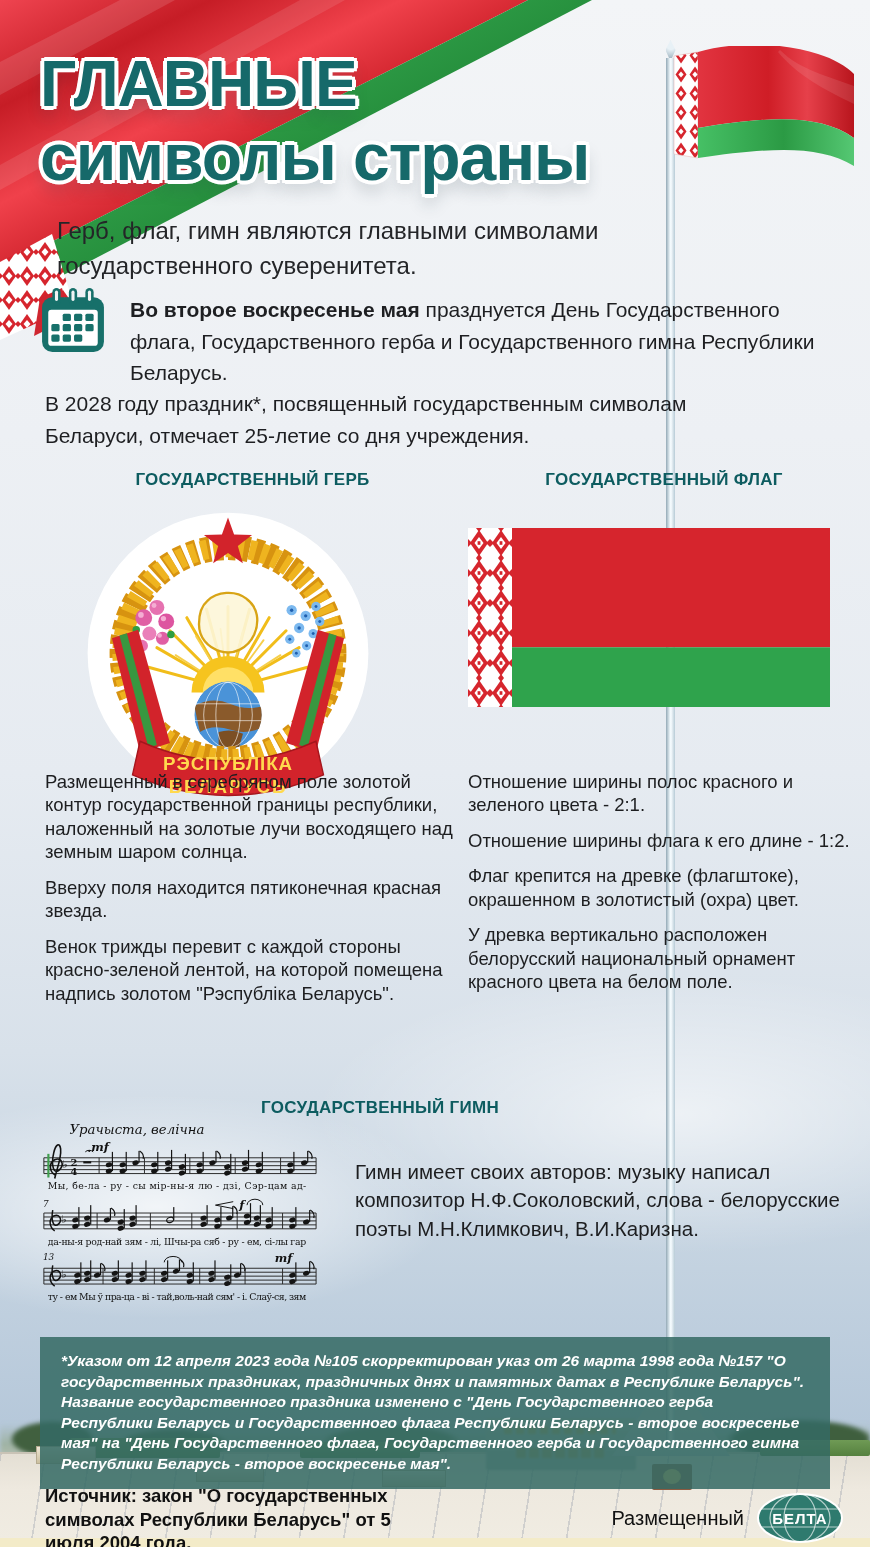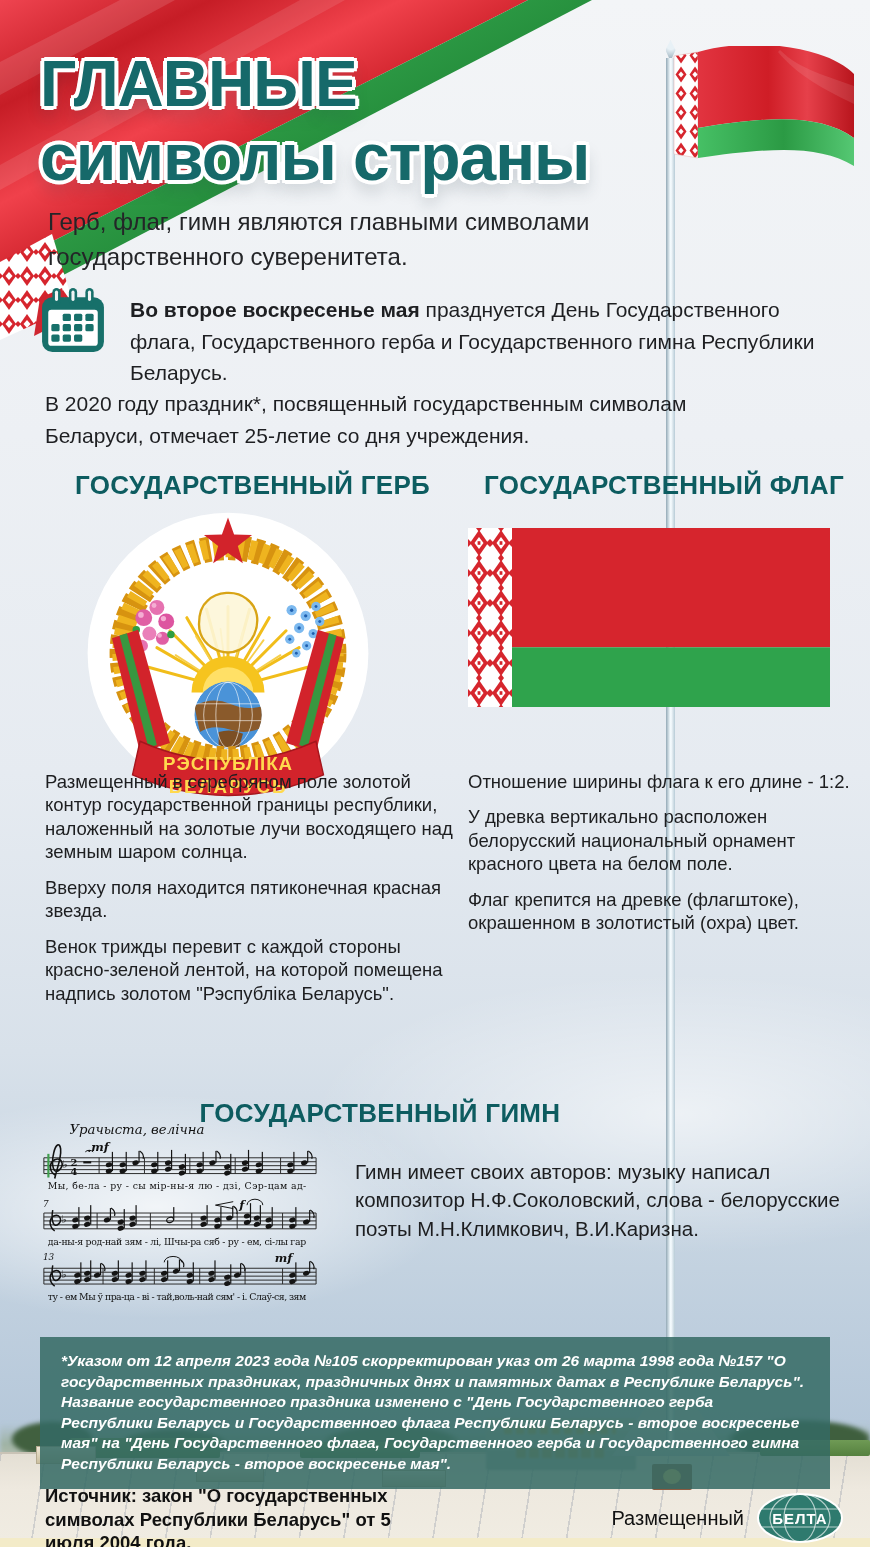--- a/index.html
+++ b/index.html
@@ -8,26 +8,26 @@
     background:
       radial-gradient(420px 160px at 18% 78%, rgba(255,255,255,.75), rgba(255,255,255,0) 70%),
       radial-gradient(520px 200px at 78% 72%, rgba(255,255,255,.6), rgba(255,255,255,0) 70%),
       linear-gradient(180deg,#f3f5f7 0%,#edf0f4 28%,#e6ebf1 50%,#d8e1ea 68%,#c3d2e0 82%,#b6c8da 92%,#aec2d6 100%);}
   .abs{position:absolute;}
   
   .title1,.title2{font-weight:800;color:#16696a;letter-spacing:-1px;line-height:1;margin:0;
     text-shadow:-3px -3px 0 #fff,3px -3px 0 #fff,-3px 3px 0 #fff,3px 3px 0 #fff,0 -4px 0 #fff,0 4px 0 #fff,-4px 0 0 #fff,4px 0 0 #fff,0 10px 16px rgba(40,60,70,.25);}
   .title1{left:40px;top:52px;font-size:64px;}
   .title2{left:40px;top:124px;font-size:66px;}
-  .intro{left:45px;top:202px;width:620px;font-size:24px;line-height:1.45;color:#242528;margin:3px;}
+  .intro{left:45px;top:202px;width:620px;font-size:24px;line-height:1.45;color:#242528;margin:12px;}
   .calrow{left:40px;top:288px;width:790px;display:flex;gap:24px;align-items:flex-start;}
   .calrow p{margin:6px 0 0 0;font-size:21px;line-height:1.5;color:#1e1f22;width:700px;}
   .note2023{left:45px;top:388px;width:740px;font-size:21px;line-height:1.5;margin:0;color:#1e1f22;}
   
-  .colhead{font-size:26px;font-weight:800;color:#0d5c60;letter-spacing:.3px;margin:0;text-align:center;}
+  .colhead{font-size:17px;font-weight:800;color:#0d5c60;letter-spacing:.3px;margin:0;text-align:center;}
   .emblem-head{left:45px;top:470px;width:415px;}
   .flag-head{left:468px;top:470px;width:392px;}
   .paras{font-size:18.5px;line-height:1.27;}
   .paras p{margin:0 0 12px 0;}
   .emblem-paras{left:45px;top:770px;width:424px;}
   .flag-paras{left:468px;top:770px;width:398px;}
   
   .anthem-head{left:0px;top:1098px;width:760px;}
   .anthem-paras{left:355px;top:1158px;width:508px;font-size:20.5px;line-height:1.38;}
   .anthem-paras p{margin:0 0 16px 0;}
@@ -179,21 +179,21 @@
           <rect x="33" y="35" width="8" height="7" rx="1.5"></rect>
           <rect x="44" y="35" width="8" height="7" rx="1.5"></rect>
         <rect x="11" y="45" width="8" height="7" rx="1.5"></rect>
           <rect x="22" y="45" width="8" height="7" rx="1.5"></rect>
           <rect x="33" y="45" width="8" height="7" rx="1.5"></rect>
       </g>
     </svg>
     <p><b>Во второе воскресенье мая</b><span> празднуется День Государственного флага, Государственного герба и Государственного гимна Республики Беларусь.</span></p>
   </div>
 
-  <p class="abs note2023" style="z-index:3">В 2020 году праздник*, посвященный государственным символам Беларуси, отмечает 25-летие со дня учреждения.</p>
+  <p class="abs note2023" style="z-index:3">В 2028 году праздник*, посвященный государственным символам Беларуси, отмечает 25-летие со дня учреждения.</p>
 
   <h3 class="abs colhead emblem-head" style="z-index:3">ГОСУДАРСТВЕННЫЙ ГЕРБ</h3>
   <svg class="abs" style="left:78px;top:496px;z-index:3" width="300" height="322" viewBox="0 0 320 344">
     <defs>
       <clipPath id="globeClip">
           <circle cx="160" cy="234" r="36"></circle>
         </clipPath>
     </defs>
     <circle cx="160" cy="168" r="150" fill="#ffffff"></circle>
 
@@ -311,23 +311,24 @@
         <path d="M7,0 L11,-0.01 M0,0" fill="none"></path>
         <path d="M11,0 L14,0 L11,4 L8,0 Z" fill="#d6252d"></path>
           <path d="M11,30 L8,30 L11,26 L14,30 Z" fill="#d6252d"></path>
       </pattern>
     </defs>
     <rect x="0" y="0" width="44" height="179" fill="url(#ornF)"></rect>
     <rect x="44" y="0" width="318" height="119.3" fill="#d6252d"></rect>
     <rect x="44" y="119.3" width="318" height="59.7" fill="#2fa34c"></rect>
   </svg>
   <div class="abs paras flag-paras" style="z-index:3">
+    <p>Отношение ширины полос красного и зеленого цвета - 2:1.</p>
     <p>Отношение ширины флага к его длине - 1:2.</p>
+    <p>Флаг крепится на древке (флагштоке), окрашенном в золотистый (охра) цвет.</p>
     <p>У древка вертикально расположен белорусский национальный орнамент красного цвета на белом поле.</p>
-    <p>Флаг крепится на древке (флагштоке), окрашенном в золотистый (охра) цвет.</p>
   </div>
 
   <h3 class="abs colhead anthem-head" style="z-index:3">ГОСУДАРСТВЕННЫЙ ГИМН</h3>
   <svg class="abs" style="left:34px;top:1118px;z-index:3" width="288" height="194" viewBox="0 0 292 196">
     <defs>
       <g id="nt">
           <ellipse cx="0" cy="0" rx="3.3" ry="2.4" transform="rotate(-18)" fill="#141414"></ellipse>
         <ellipse cx="0" cy="6.5" rx="3.3" ry="2.4" transform="rotate(-18 0 6.5)" fill="#141414"></ellipse>
         <rect x="2.9" y="-13" width="1.2" height="19.5" fill="#141414"></rect>
         </g>

